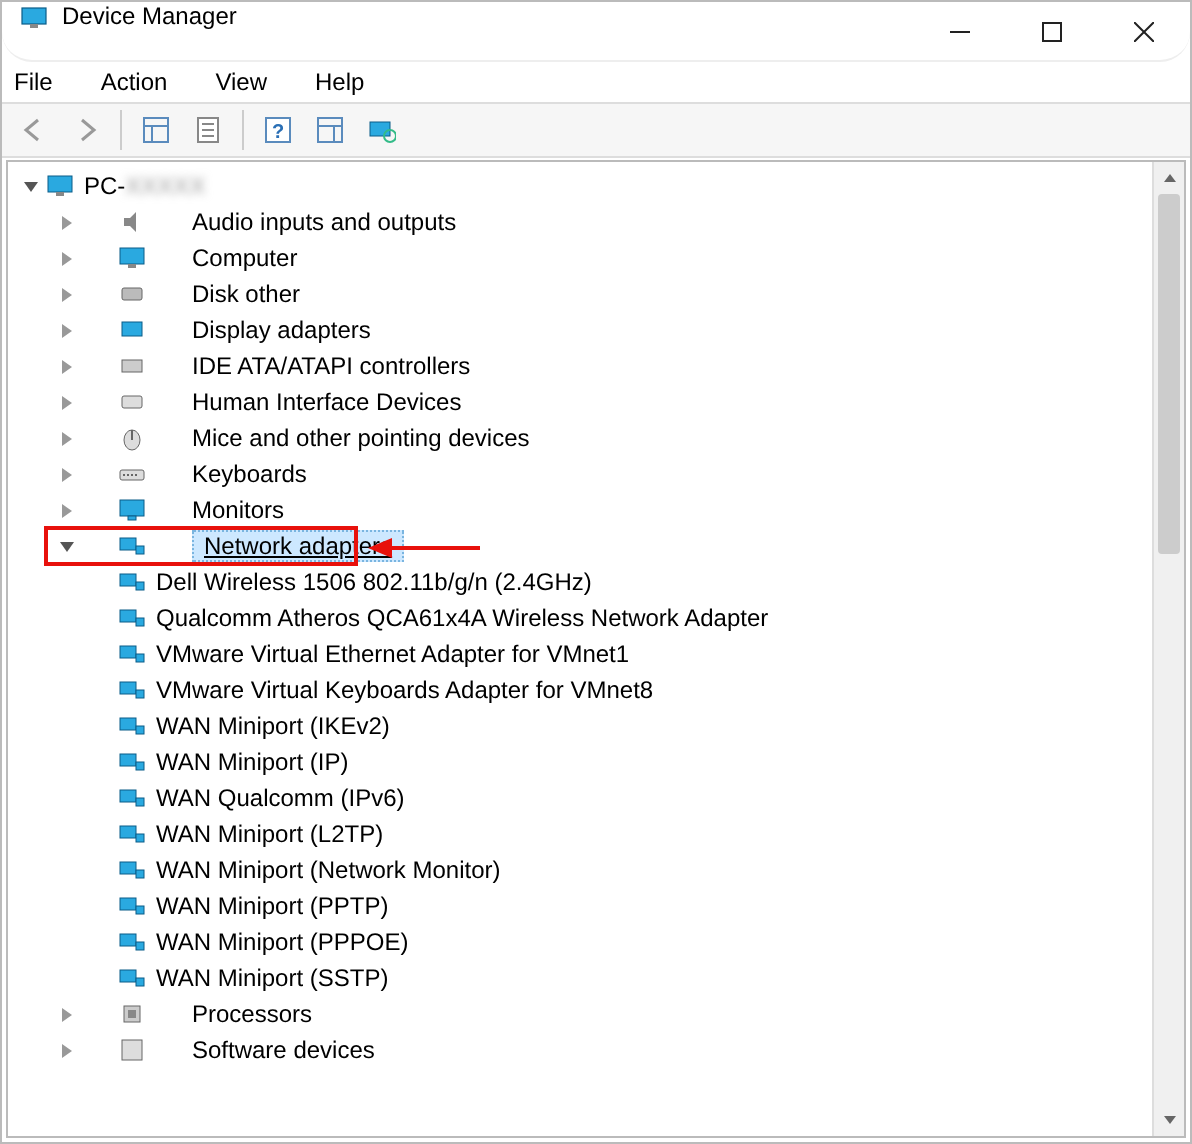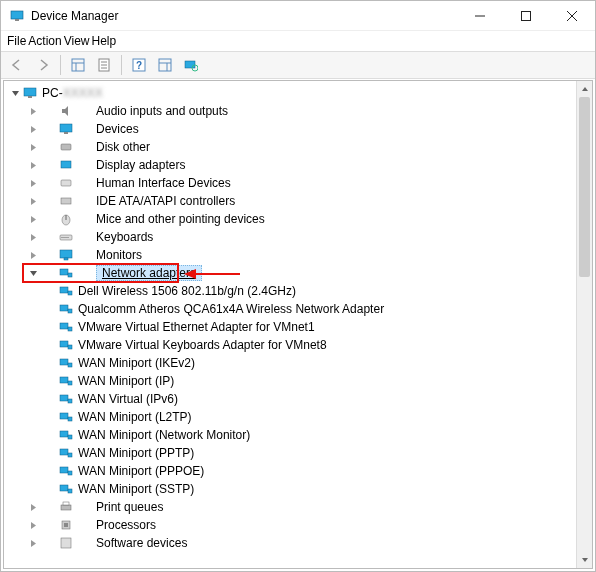--- a/index.html
+++ b/index.html
@@ -9,36 +9,36 @@
     background: #fff;
     width: 596px;
     height: 572px;
     border: 1px solid #bbb;
     overflow: hidden;
     position: relative;
   }
   .titlebar {
     height: 30px;
     display: flex;
-    align-items: center;
     padding: 0 0 0 8px;
     background: #fff;
     border-bottom: 1px solid #eee;
+    border-radius: 15px;
   }
   .titlebar .icon { width: 16px; height: 16px; margin-right: 6px; display:flex;align-items:center;justify-content:center;}
   .titlebar .title { flex: 1; font-size: 12px; color: #000; }
   .win-buttons { display: flex; height: 100%; }
   .win-btn { width: 46px; display: flex; align-items: center; justify-content: center; }
   .win-btn svg { stroke: #222; stroke-width: 1; fill: none; }
   .menubar {
     height: 20px;
     display: flex;
     align-items: center;
     padding: 0 6px;
-    gap: 2px;
+    gap: 24px;
     font-size: 12px;
     background: #fff;
     text-align: right;
   }
   .menubar span { cursor: default; }
   .toolbar {
     height: 28px;
     border-top: 1px solid #ddd;
     border-bottom: 1px solid #ddd;
     background: #f6f6f6;
@@ -246,21 +246,21 @@
           <svg width="9" height="9" viewBox="0 0 9 9">
             <path d="M2 1 L7 4.5 L2 8 Z" fill="#999"></path>
           </svg>
         </span>
       <span class="ico">
           <svg width="14" height="14">
             <rect x="1" y="2" width="12" height="8" fill="#2aa9e0" stroke="#0a5d88" stroke-width="0.5"></rect>
             <rect x="5" y="10" width="4" height="2" fill="#888"></rect>
           </svg>
         </span>
-      <span class="label">Devices</span>
+      <span class="label">Computer</span>
     </div>
 
     <div class="node lvl1">
       <span class="caret">
           <svg width="9" height="9" viewBox="0 0 9 9">
             <path d="M2 1 L7 4.5 L2 8 Z" fill="#999"></path>
           </svg>
         </span>
       <span class="ico">
           <svg width="14" height="14">
@@ -285,38 +285,38 @@
     </div>
 
     <div class="node lvl1">
       <span class="caret">
           <svg width="9" height="9" viewBox="0 0 9 9">
             <path d="M2 1 L7 4.5 L2 8 Z" fill="#999"></path>
           </svg>
         </span>
       <span class="ico">
           <svg width="14" height="14">
+            <rect x="2" y="4" width="10" height="6" fill="#ccc" stroke="#666" stroke-width="0.5"></rect>
+          </svg>
+        </span>
+      <span class="label">IDE ATA/ATAPI controllers</span>
+    </div>
+
+    <div class="node lvl1">
+      <span class="caret">
+          <svg width="9" height="9" viewBox="0 0 9 9">
+            <path d="M2 1 L7 4.5 L2 8 Z" fill="#999"></path>
+          </svg>
+        </span>
+      <span class="ico">
+          <svg width="14" height="14">
             <rect x="2" y="4" width="10" height="6" rx="1" fill="#ddd" stroke="#666" stroke-width="0.5"></rect>
           </svg>
         </span>
       <span class="label">Human Interface Devices</span>
-    </div>
-
-    <div class="node lvl1">
-      <span class="caret">
-          <svg width="9" height="9" viewBox="0 0 9 9">
-            <path d="M2 1 L7 4.5 L2 8 Z" fill="#999"></path>
-          </svg>
-        </span>
-      <span class="ico">
-          <svg width="14" height="14">
-            <rect x="2" y="4" width="10" height="6" fill="#ccc" stroke="#666" stroke-width="0.5"></rect>
-          </svg>
-        </span>
-      <span class="label">IDE ATA/ATAPI controllers</span>
     </div>
 
     <div class="node lvl1">
       <span class="caret">
           <svg width="9" height="9" viewBox="0 0 9 9">
             <path d="M2 1 L7 4.5 L2 8 Z" fill="#999"></path>
           </svg>
         </span>
       <span class="ico">
           <svg width="14" height="14">
@@ -429,21 +429,21 @@
         </span>
       <span class="label">WAN Miniport (IP)</span>
     </div>
     <div class="node lvl2">
       <span class="ico">
           <svg width="14" height="14" class="i-net">
             <rect x="1" y="3" width="8" height="6"></rect>
             <rect x="9" y="7" width="4" height="4" fill="#6b6" stroke="#383"></rect>
           </svg>
         </span>
-      <span class="label">WAN Virtual (IPv6)</span>
+      <span class="label">WAN Qualcomm (IPv6)</span>
     </div>
     <div class="node lvl2">
       <span class="ico">
           <svg width="14" height="14" class="i-net">
             <rect x="1" y="3" width="8" height="6"></rect>
             <rect x="9" y="7" width="4" height="4" fill="#6b6" stroke="#383"></rect>
           </svg>
         </span>
       <span class="label">WAN Miniport (L2TP)</span>
     </div>
@@ -477,34 +477,20 @@
     <div class="node lvl2">
       <span class="ico">
           <svg width="14" height="14" class="i-net">
             <rect x="1" y="3" width="8" height="6"></rect>
             <rect x="9" y="7" width="4" height="4" fill="#6b6" stroke="#383"></rect>
           </svg>
         </span>
       <span class="label">WAN Miniport (SSTP)</span>
     </div>
 
-    <div class="node lvl1">
-      <span class="caret">
-          <svg width="9" height="9" viewBox="0 0 9 9">
-            <path d="M2 1 L7 4.5 L2 8 Z" fill="#999"></path>
-          </svg>
-        </span>
-      <span class="ico">
-          <svg width="14" height="14">
-            <rect x="2" y="5" width="10" height="5" fill="#bbb" stroke="#666" stroke-width="0.5"></rect>
-            <rect x="4" y="2" width="6" height="3" fill="#fff" stroke="#666" stroke-width="0.5"></rect>
-          </svg>
-        </span>
-      <span class="label">Print queues</span>
-    </div>
 
     <div class="node lvl1">
       <span class="caret">
           <svg width="9" height="9" viewBox="0 0 9 9">
             <path d="M2 1 L7 4.5 L2 8 Z" fill="#999"></path>
           </svg>
         </span>
       <span class="ico">
           <svg width="14" height="14">
             <rect x="3" y="3" width="8" height="8" fill="#ccc" stroke="#666" stroke-width="0.5"></rect>

